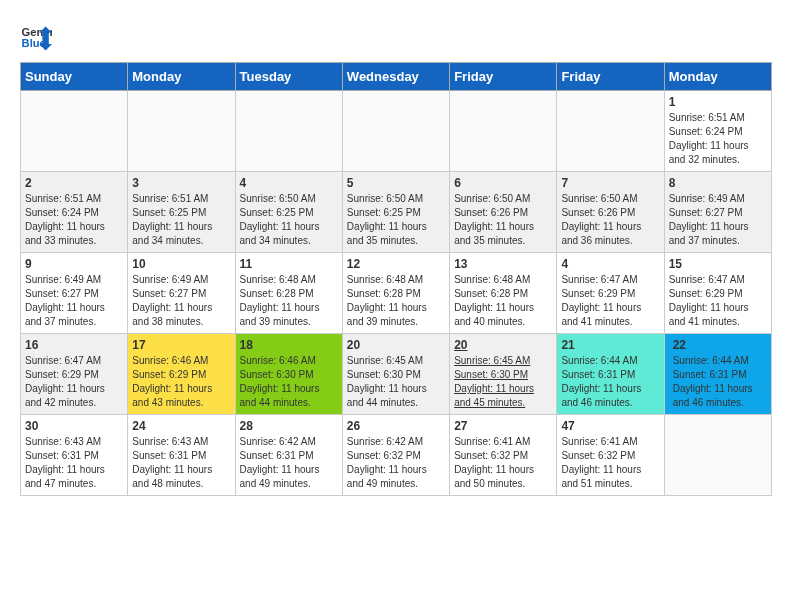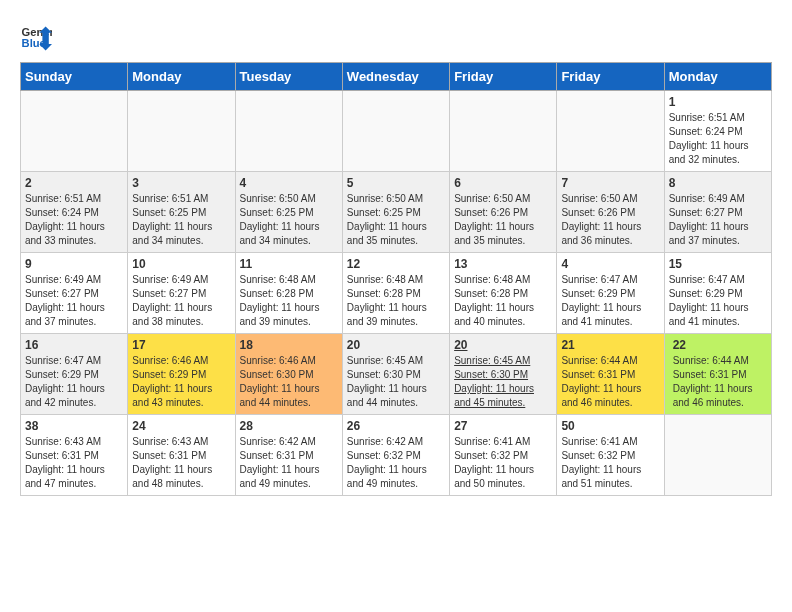--- a/index.html
+++ b/index.html
@@ -219,54 +219,54 @@
           <div class="day-info" style="white-space: pre-line;">Sunrise: 6:47 AM
 Sunset: 6:29 PM
 Daylight: 11 hours and 42 minutes.</div>
         </td>
         <td style="background: #fde047;">
           <div class="day-number">17</div>
           <div class="day-info" style="white-space: pre-line;">Sunrise: 6:46 AM
 Sunset: 6:29 PM
 Daylight: 11 hours and 43 minutes.</div>
         </td>
-        <td style="background: #fdba74;">
+        <td style="background: #84cc16;">
           <div class="day-number">18</div>
           <div class="day-info" style="white-space: pre-line;">Sunrise: 6:46 AM
 Sunset: 6:30 PM
 Daylight: 11 hours and 44 minutes.</div>
         </td>
         <td style="background: rgb(240, 240, 240);">
           <div class="day-number">20</div>
           <div class="day-info" style="white-space: pre-line;">Sunrise: 6:45 AM
 Sunset: 6:30 PM
 Daylight: 11 hours and 44 minutes.</div>
         </td>
         <td style="background: rgb(240, 240, 240); text-decoration: underline;">
           <div class="day-number">20</div>
           <div class="day-info" style="white-space: pre-line;">Sunrise: 6:45 AM
 Sunset: 6:30 PM
 Daylight: 11 hours and 45 minutes.</div>
         </td>
-        <td style="background: #fde047;">
+        <td style="background: #5eead4;">
           <div class="day-number">21</div>
           <div class="day-info" style="white-space: pre-line;">Sunrise: 6:44 AM
 Sunset: 6:31 PM
 Daylight: 11 hours and 46 minutes.</div>
         </td>
-        <td style="background: #bef264; padding-left: 8px;">
+        <td style="background: #0ea5e9; padding-left: 8px;">
           <div class="day-number">22</div>
           <div class="day-info" style="white-space: pre-line;">Sunrise: 6:44 AM
 Sunset: 6:31 PM
 Daylight: 11 hours and 46 minutes.</div>
         </td>
       </tr>
       <tr>
         <td>
-          <div class="day-number">38</div>
+          <div class="day-number">30</div>
           <div class="day-info" style="white-space: pre-line;">Sunrise: 6:43 AM
 Sunset: 6:31 PM
 Daylight: 11 hours and 47 minutes.</div>
         </td>
         <td>
           <div class="day-number">24</div>
           <div class="day-info" style="white-space: pre-line;">Sunrise: 6:43 AM
 Sunset: 6:31 PM
 Daylight: 11 hours and 48 minutes.</div>
         </td>
@@ -282,21 +282,21 @@
 Sunset: 6:32 PM
 Daylight: 11 hours and 49 minutes.</div>
         </td>
         <td>
           <div class="day-number">27</div>
           <div class="day-info" style="white-space: pre-line;">Sunrise: 6:41 AM
 Sunset: 6:32 PM
 Daylight: 11 hours and 50 minutes.</div>
         </td>
         <td>
-          <div class="day-number">50</div>
+          <div class="day-number">47</div>
           <div class="day-info" style="white-space: pre-line;">Sunrise: 6:41 AM
 Sunset: 6:32 PM
 Daylight: 11 hours and 51 minutes.</div>
         </td>
         <td class="empty"></td>
       </tr>
     </tbody>
 </table>
 
 </body></html>

